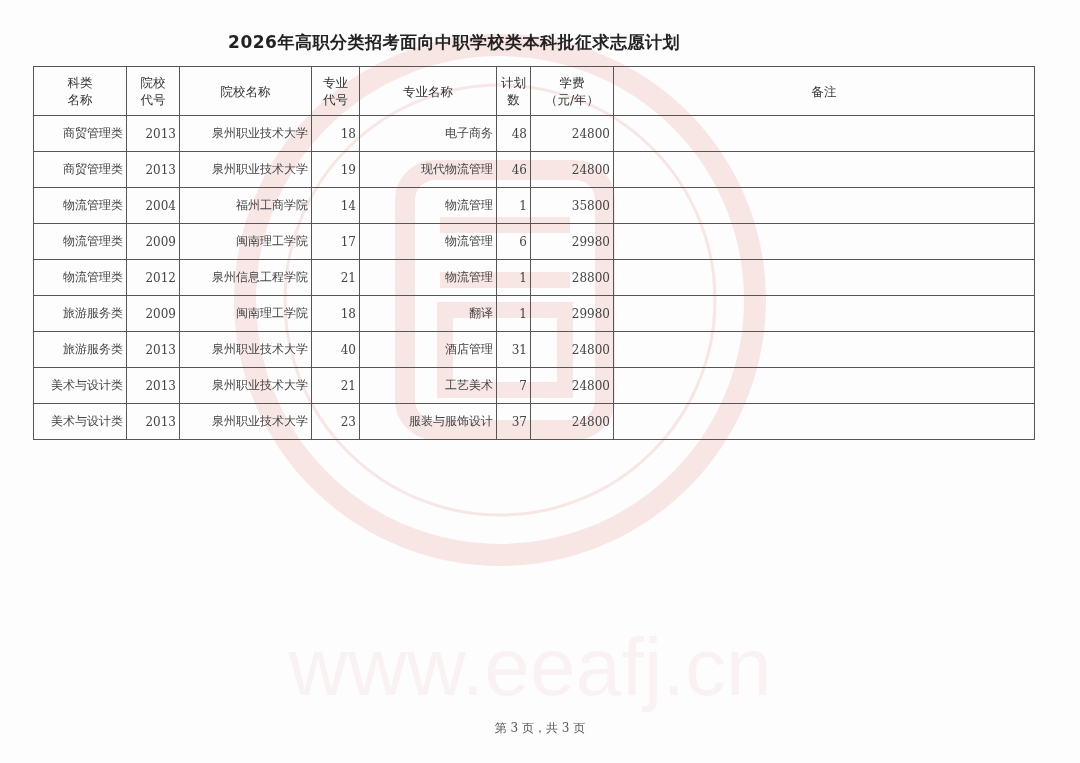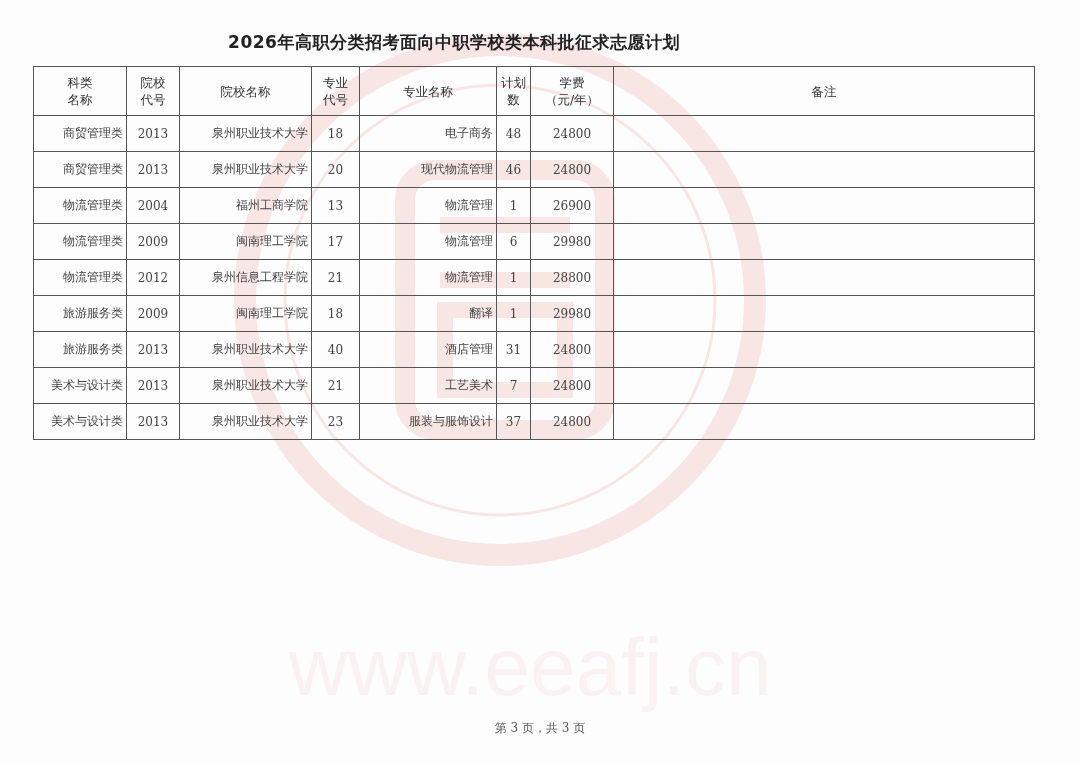--- a/index.html
+++ b/index.html
@@ -28,21 +28,21 @@
   }
   table.plan th, table.plan td {
     border: 1.5px solid #555; padding: 0 3px; overflow: hidden; white-space: nowrap;
   }
   table.plan th {
     height: 48px; font-weight: normal; font-size: 12.5px; color: #333;
     text-align: center; line-height: 17px;
     font-family: "DejaVu Sans", "Liberation Sans", sans-serif;
   }
   table.plan td { height: 35px; }
-  td.c { text-align: center; }
+  td.c { text-align: right; }
   td.l { text-align: right; }
   .footer {
     position: absolute; top: 720px; left: 0; width: 1080px; text-align: center;
     font-size: 12px; color: #555; z-index: 2;
   }
 </style>
 </head>
 <body>
 
 <svg class="watermark" viewBox="0 0 1080 763" xmlns="http://www.w3.org/2000/svg">
@@ -90,34 +90,34 @@
         <td class="c">18</td>
         <td class="l">电子商务</td>
         <td class="c">48</td>
         <td class="c">24800</td>
         <td class="l"></td>
       </tr>
       <tr>
         <td class="l">商贸管理类</td>
         <td class="c">2013</td>
         <td class="l">泉州职业技术大学</td>
-        <td class="c">20</td>
+        <td class="c">19</td>
         <td class="l">现代物流管理</td>
         <td class="c">46</td>
         <td class="c">24800</td>
         <td class="l"></td>
       </tr>
       <tr>
         <td class="l">物流管理类</td>
         <td class="c">2004</td>
         <td class="l">福州工商学院</td>
-        <td class="c">13</td>
+        <td class="c">14</td>
         <td class="l">物流管理</td>
         <td class="c">1</td>
-        <td class="c">26900</td>
+        <td class="c">35800</td>
         <td class="l"></td>
       </tr>
       <tr>
         <td class="l">物流管理类</td>
         <td class="c">2009</td>
         <td class="l">闽南理工学院</td>
         <td class="c">17</td>
         <td class="l">物流管理</td>
         <td class="c">6</td>
         <td class="c">29980</td>

